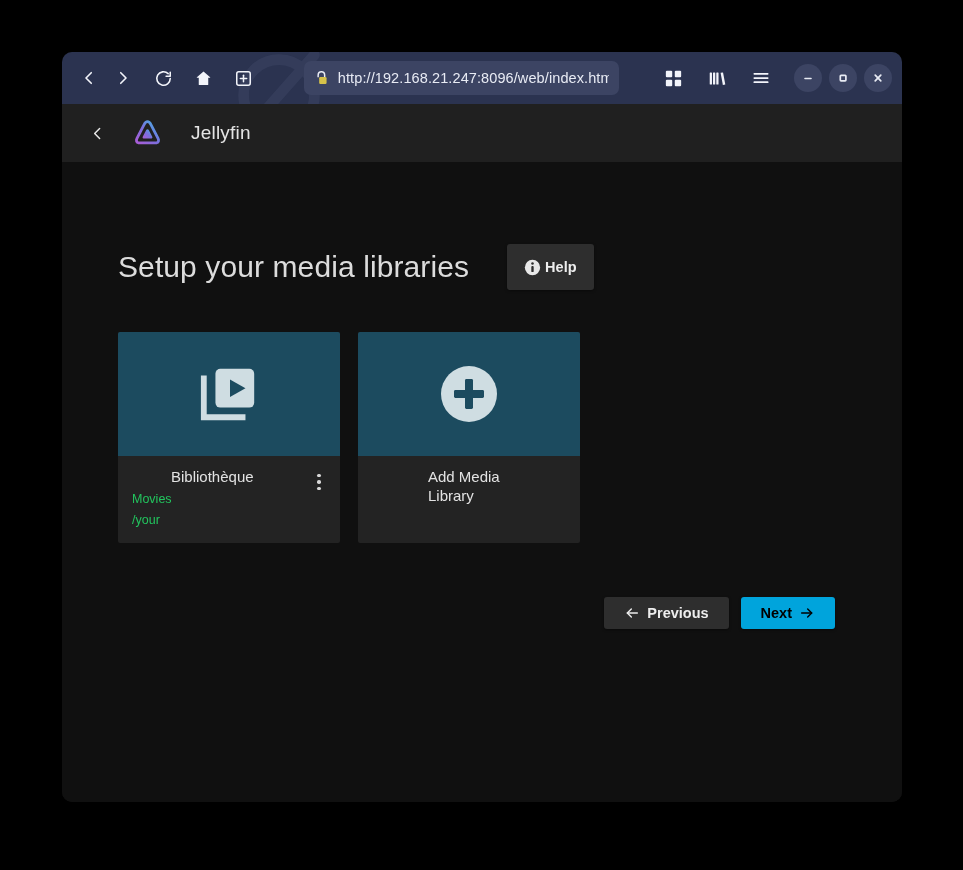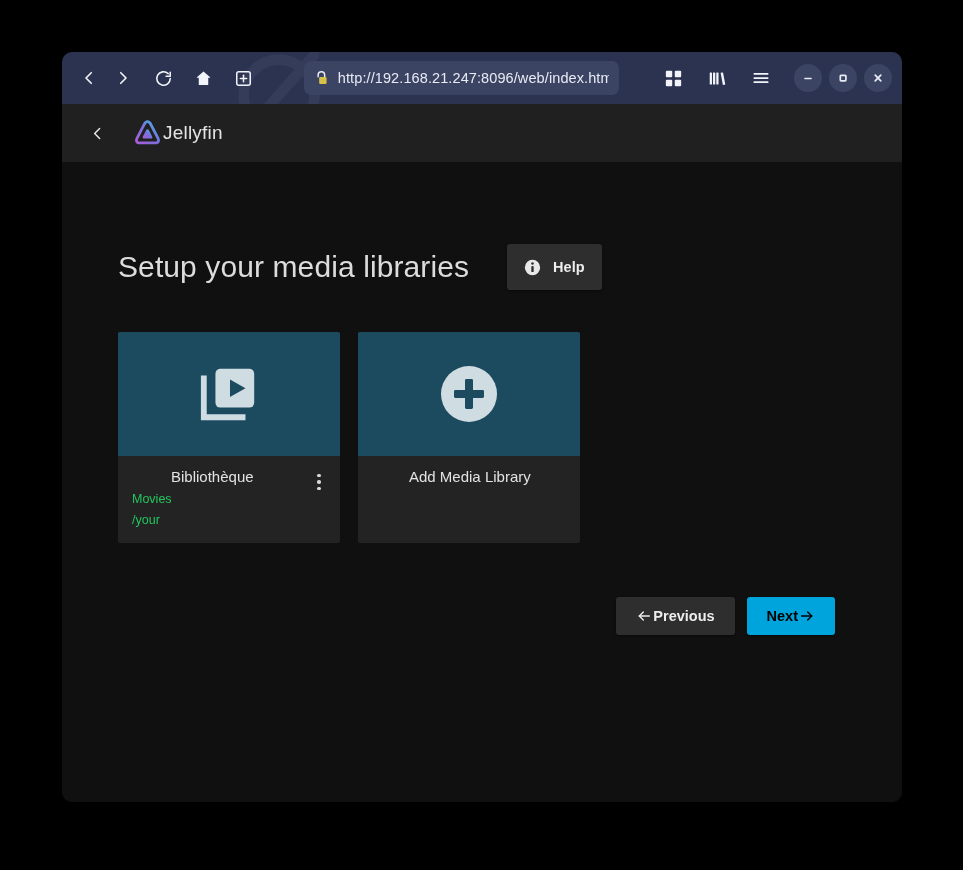--- a/index.html
+++ b/index.html
@@ -126,21 +126,21 @@
     height: 38px;
     display: flex;
     align-items: center;
     justify-content: center;
     color: #e8e8e8;
   }
   .brand {
     display: flex;
     align-items: center;
     margin-left: 16px;
-    gap: 0;
+    gap: 28px;
   }
   .brand-name {
     color: #e4e4e4;
     font-size: 19px;
     letter-spacing: 0.2px;
   }
 
   
   .page-body {
     background: #101010;
@@ -165,21 +165,21 @@
   }
   .help-btn {
     background: #2e2e2e;
     color: #ededed;
     border: none;
     border-radius: 3px;
     height: 46px;
     padding: 0 17px;
     display: flex;
     align-items: center;
-    gap: 12px;
+    gap: 4px;
     font-size: 14.5px;
     font-weight: bold;
     font-family: "Liberation Sans", sans-serif;
     cursor: pointer;
     box-shadow: 0 1px 3px rgba(0,0,0,0.4);
   }
   .info-icon {
     width: 17px;
     height: 17px;
     display: block;
@@ -237,40 +237,40 @@
     cursor: pointer;
   }
   .card-menu i {
     width: 3.5px;
     height: 3.5px;
     background: #d8d8d8;
     border-radius: 50%;
     display: block;
   }
   .card-add-body {
-    padding: 12px 14px 14px 12px;
+    padding: 12px 14px 14px 31px;
     min-height: 50px;
   }
 
   
   .btn-row {
     display: flex;
     justify-content: flex-end;
     gap: 12px;
     margin-top: 54px;
     padding-right: 11px;
   }
   .btn {
     border: none;
     border-radius: 3px;
-    height: 38px;
+    height: 32px;
     padding: 0 20px;
     display: flex;
     align-items: center;
-    gap: 1px;
+    gap: 7px;
     font-size: 14.5px;
     font-weight: bold;
     font-family: "Liberation Sans", sans-serif;
     cursor: pointer;
     box-shadow: 0 1px 3px rgba(0,0,0,0.45);
   }
   .btn-prev { background: #2e2e2e; color: #ededed; }
   .btn-next { background: #00a4dc; color: #000000; }
   .arrow { display: block; }
 </style>

